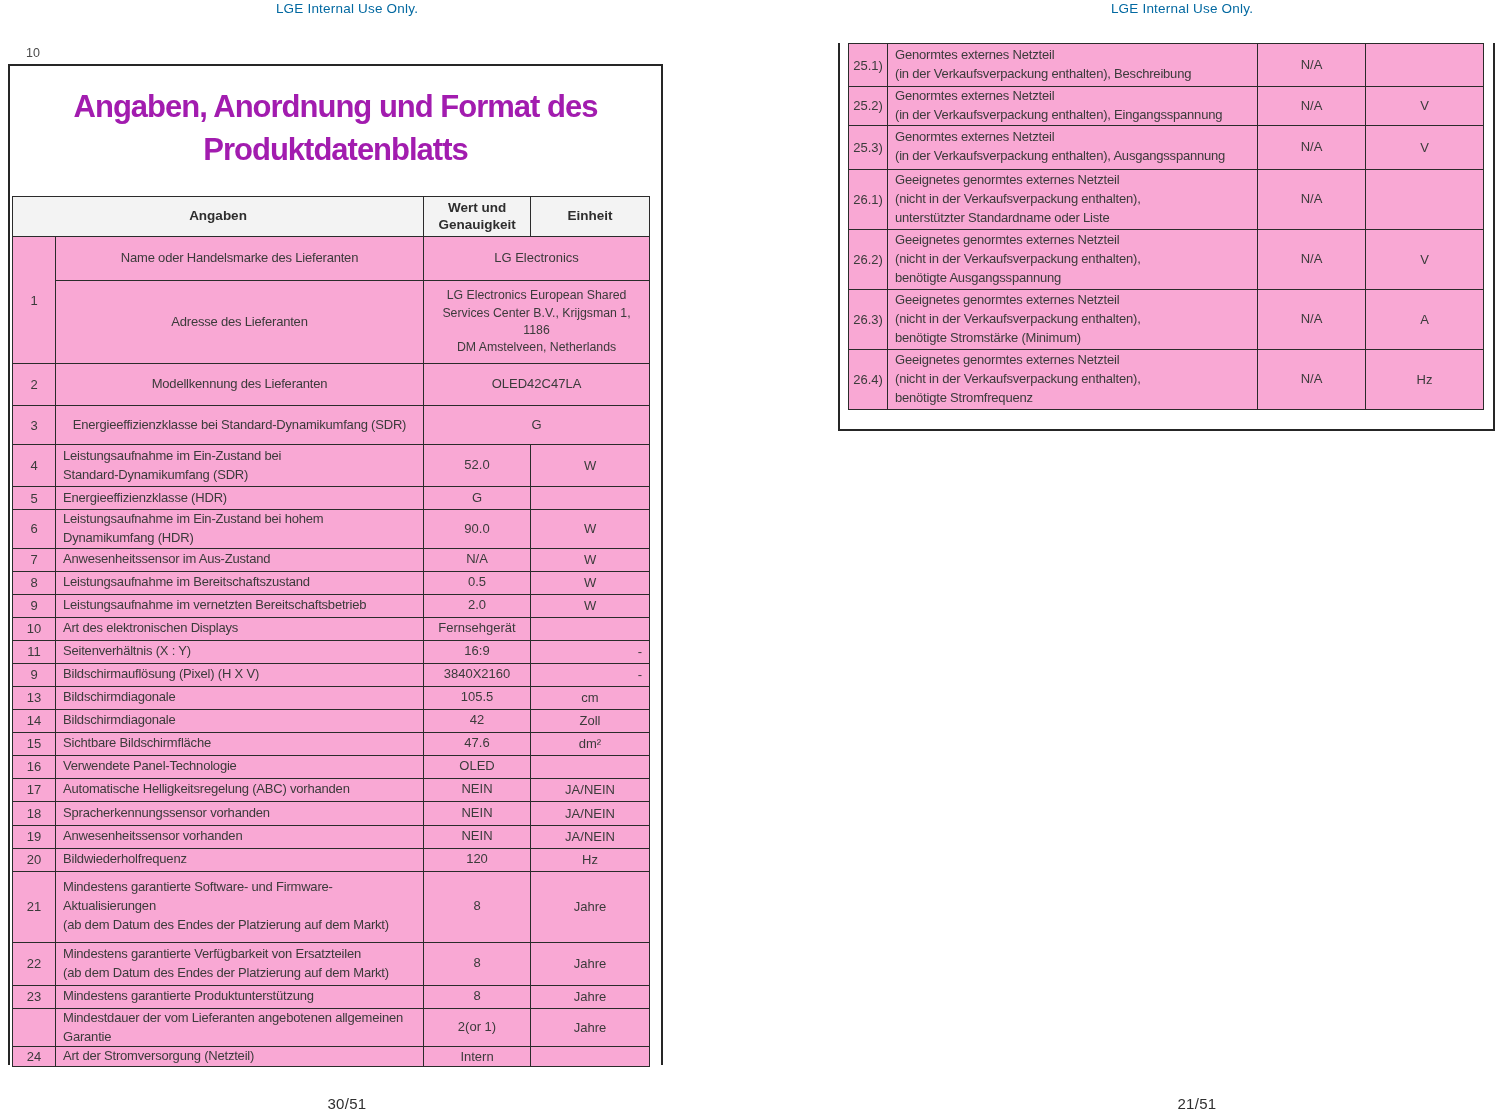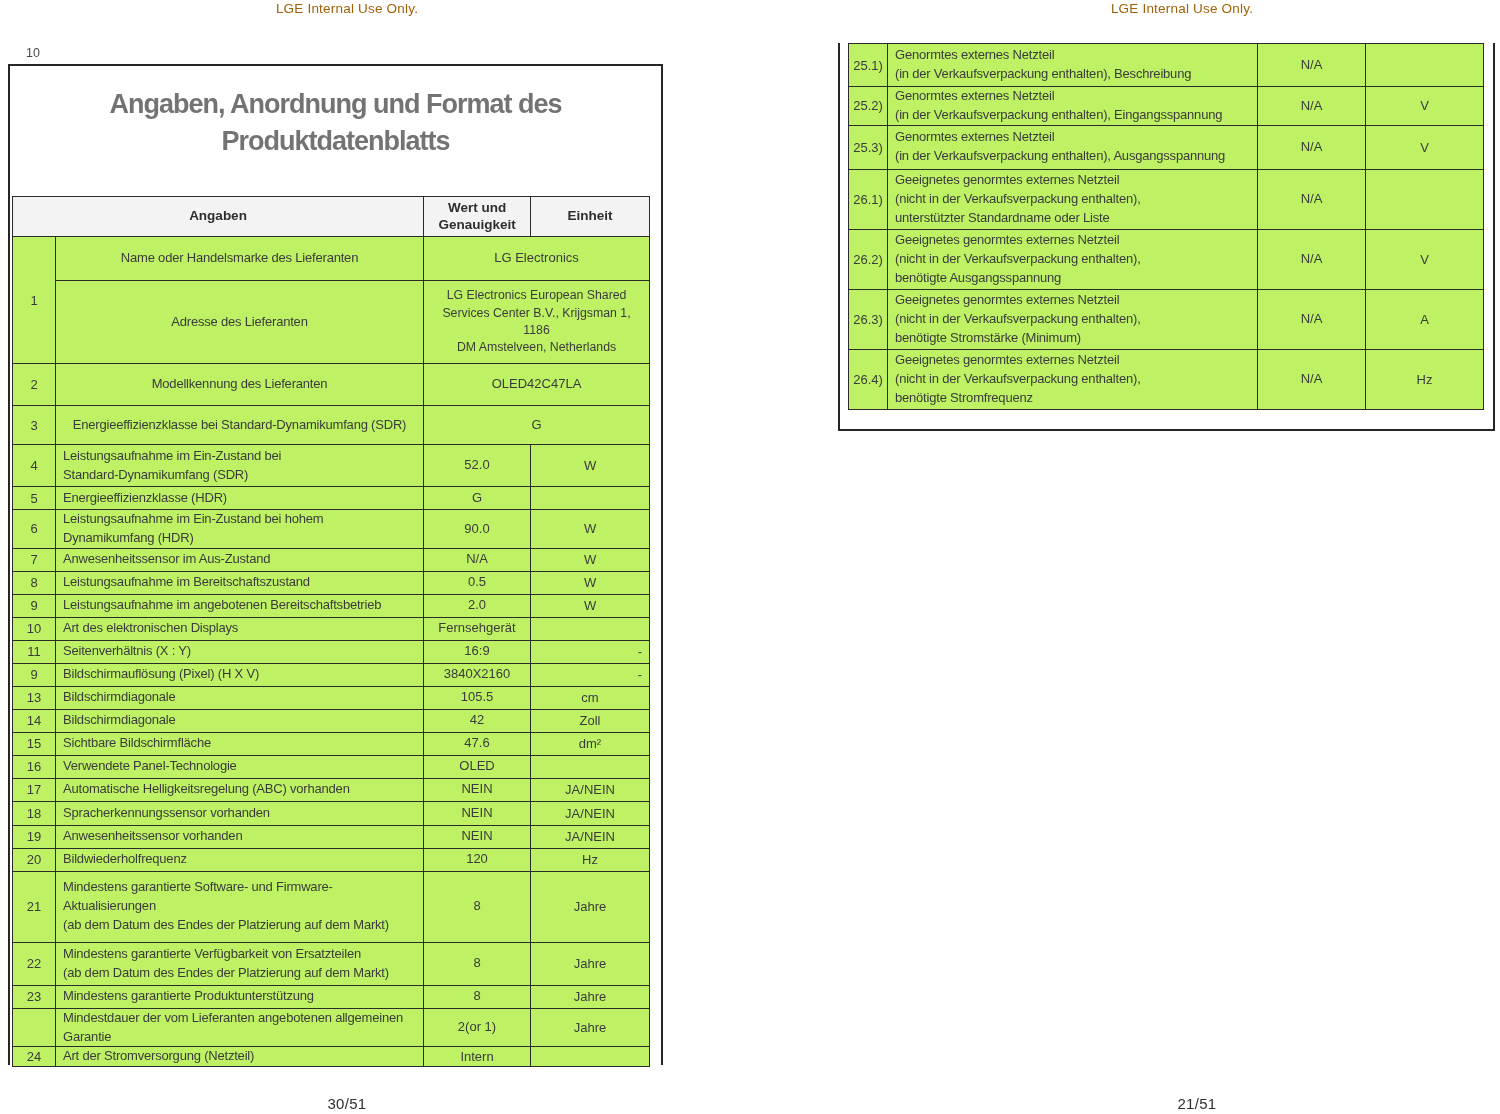--- a/index.html
+++ b/index.html
@@ -2,30 +2,30 @@
 <html><head>
 <meta charset="utf-8">
 <style>
   html,body{margin:0;padding:0;}
   body{
     width:1500px;height:1114px;position:relative;overflow:hidden;
     background:#ffffff;color:#3b3b3b;
     font-family:"Liberation Sans","DejaVu Sans",sans-serif;
   }
   .abs{position:absolute;}
-  .watermark{font-size:13.5px;color:#a16207;text-align:center;letter-spacing:.2px;}
+  .watermark{font-size:13.5px;color:#0369a1;text-align:center;letter-spacing:.2px;}
   .margin-label{font-size:12.5px;color:#4a4a4a;}
   .page-box{box-sizing:border-box;}
   .left-box{border-left:2px solid #262626;border-top:2px solid #262626;border-right:2px solid #262626;}
   .right-box{border-left:2px solid #262626;border-right:2px solid #262626;border-bottom:2px solid #262626;}
   .doc-title{
-    font-size:27px;font-weight:bold;color:#737373;text-align:center;
+    font-size:31px;font-weight:bold;color:#a21caf;text-align:center;
     line-height:1.38;letter-spacing:-1px;white-space:pre-line;
   }
-  table{border-collapse:collapse;table-layout:fixed;background:#bef264;}
+  table{border-collapse:collapse;table-layout:fixed;background:#f9a8d4;}
   td{
     border:1.5px solid #2b2b2b;font-size:13px;color:#3b3b3b;
     padding:0 4px;vertical-align:middle;overflow:hidden;
   }
   .head-row td{
     background:#f3f3f3;font-weight:bold;font-size:13.5px;color:#2e2e2e;
     text-align:center;line-height:1.25;
   }
   td.num{text-align:center;padding:0 2px;}
   td.lbl{white-space:pre-line;line-height:1.45;padding-left:7px;letter-spacing:-.2px;}
@@ -109,21 +109,21 @@
         <td class="unit">W</td>
       </tr>
       <tr style="height: 23px;">
         <td class="num">8</td>
         <td class="lbl">Leistungsaufnahme im Bereitschaftszustand</td>
         <td class="val">0.5</td>
         <td class="unit">W</td>
       </tr>
       <tr style="height: 23px;">
         <td class="num">9</td>
-        <td class="lbl">Leistungsaufnahme im angebotenen Bereitschaftsbetrieb</td>
+        <td class="lbl">Leistungsaufnahme im vernetzten Bereitschaftsbetrieb</td>
         <td class="val">2.0</td>
         <td class="unit">W</td>
       </tr>
       <tr style="height: 23px;">
         <td class="num">10</td>
         <td class="lbl">Art des elektronischen Displays</td>
         <td class="val">Fernsehgerät</td>
         <td class="unit"></td>
       </tr>
       <tr style="height: 23px; padding-left: 10px;">

